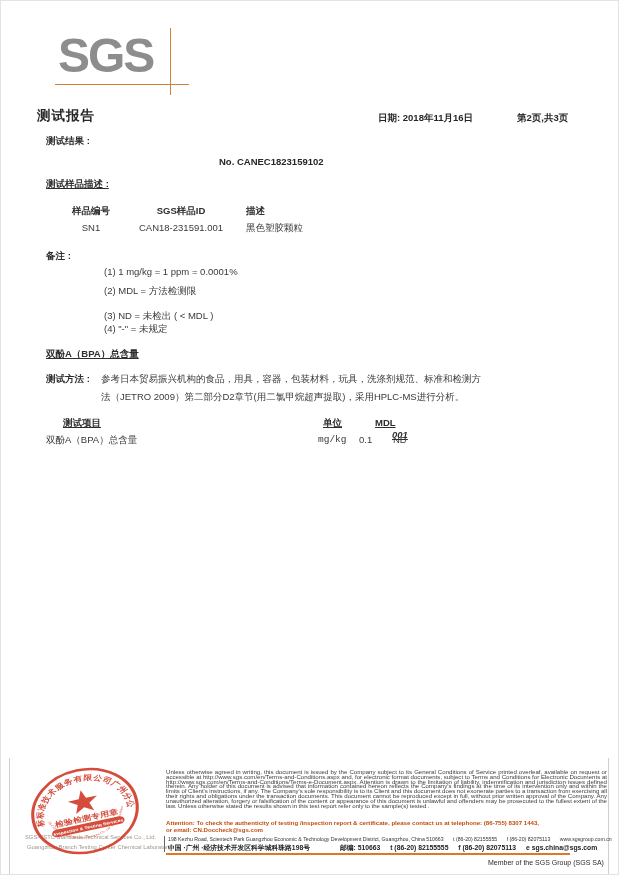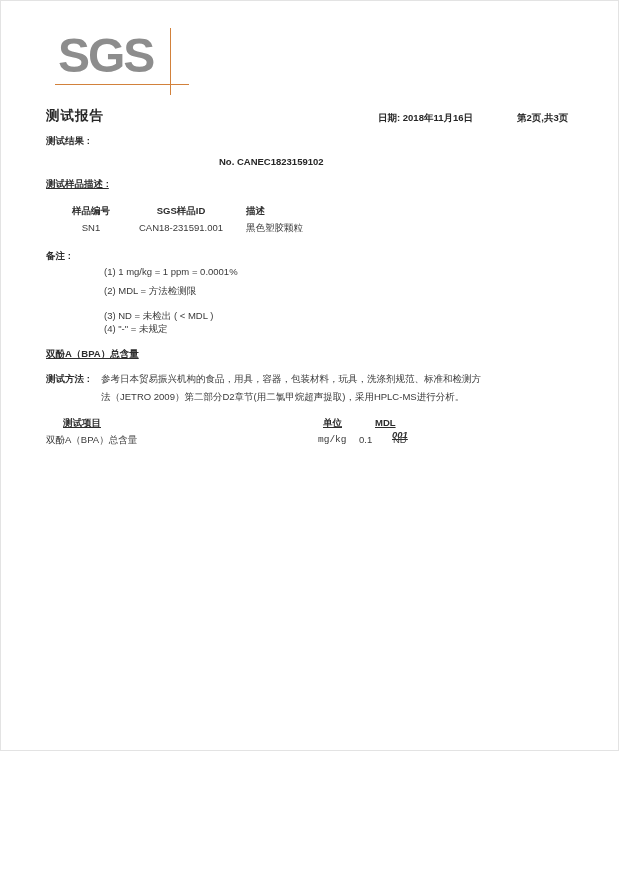--- a/index.html
+++ b/index.html
@@ -1,17 +1,17 @@
 <!DOCTYPE html>
 <html><head>
 <meta charset="utf-8">
 <style>
   html,body{margin:0;padding:0;background:#fff;}
   body{font-family:"Liberation Sans","DejaVu Sans",sans-serif;}
-  .page{position:relative;width:619px;height:751px;background:#fff;border:1px solid #e3e3e3;
+  .page{position:relative;width:619px;height:875px;background:#fff;border:1px solid #e3e3e3;
         box-sizing:border-box;overflow:hidden;padding-left:36px;}
   .abs{position:absolute;}
   .u{text-decoration:underline;}
   .i{font-style:italic;}
   .tc{text-align:center;}
   .t{font-size:9.5px;line-height:1.25;color:#3a3a3a;white-space:nowrap;}
   .th{font-size:9.5px;line-height:1.25;color:#2d2d2d;font-weight:700;white-space:nowrap;}
   .logo-text{font-size:48px;font-weight:800;color:#8d8d8d;letter-spacing:-2px;line-height:1;}
   .logo-hline{background:#d2813b;height:1px;}
   .logo-vline{background:#d2813b;width:1px;}
@@ -30,21 +30,21 @@
 </style>
 </head>
 <body>
 
 <div class="page">
 
   <div class="abs logo-text" style="left:57px;top:31px;">SGS</div>
   <div class="abs logo-hline" style="left:54px;top:83px;width:134px;"></div>
   <div class="abs logo-vline" style="left:169px;top:27px;height:67px;"></div>
 
-  <div class="abs doc-title" style="left:45px;top:106px;">测试报告</div>
+  <div class="abs doc-title" style="left:36px;top:106px;">测试报告</div>
   <div class="abs hdr" style="left:218px;top:111px;margin-top:44px;">No. CANEC1823159102</div>
   <div class="abs hdr" style="left:377px;top:111px;">日期: 2018年11月16日</div>
   <div class="abs hdr" style="left:516px;top:111px;">第2页,共3页</div>
 
   <div class="abs th" style="left:45px;top:134px;">测试结果 :</div>
   <div class="abs th u" style="left:45px;top:177px;">测试样品描述 :</div>
 
   <div class="abs th tc" style="left:50px;top:204px;width:80px;">样品编号</div>
   <div class="abs th tc" style="left:128px;top:204px;width:104px;">SGS样品ID</div>
   <div class="abs th" style="left:245px;top:204px;">描述</div>

